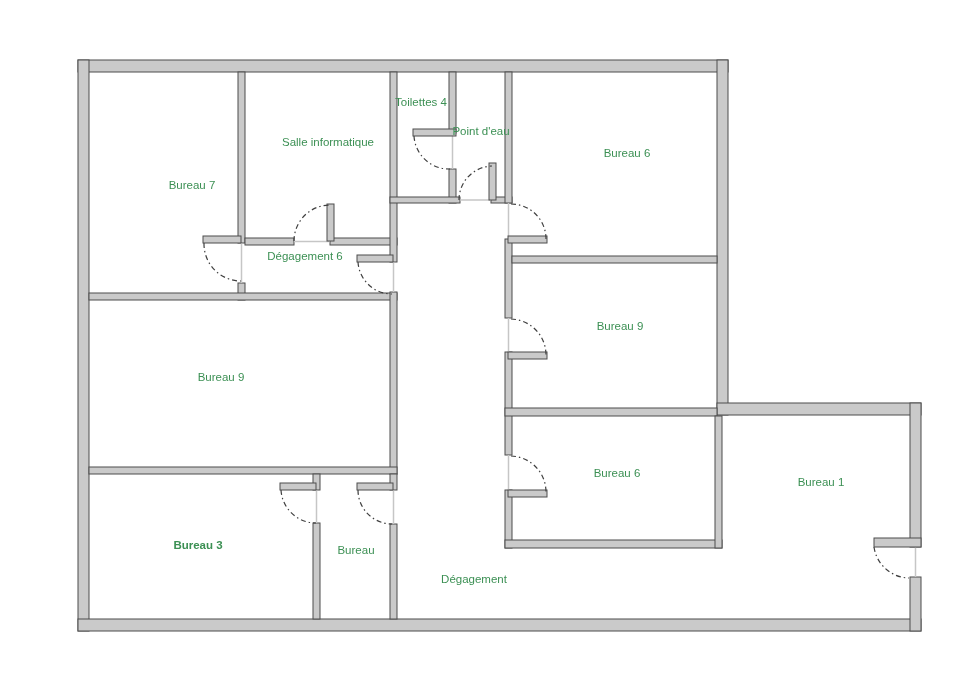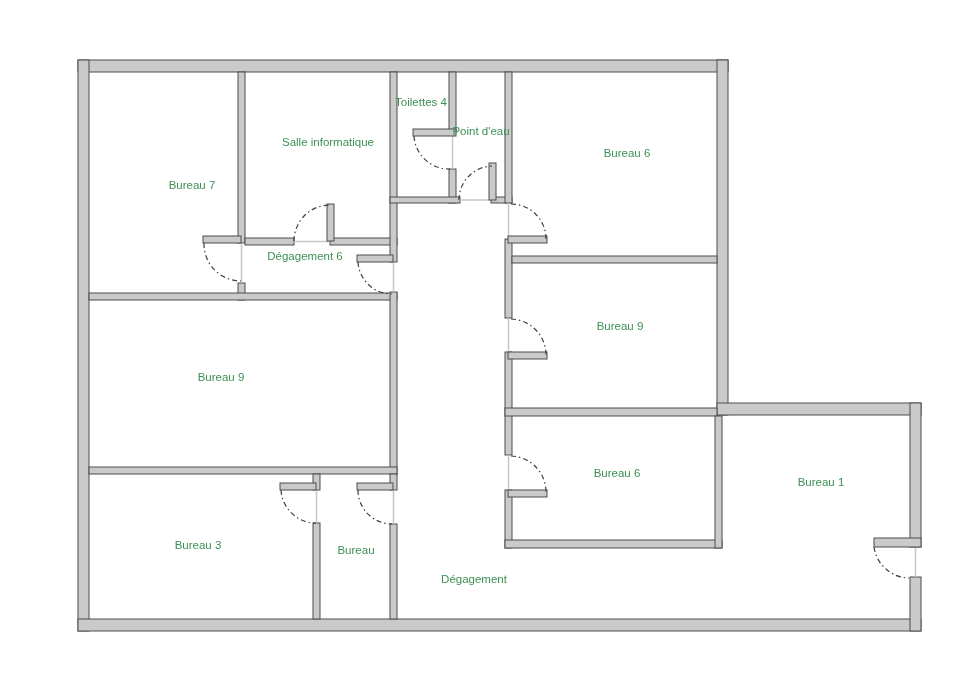--- a/index.html
+++ b/index.html
@@ -151,17 +151,17 @@
   <div class="room-label" style="left:162px; top:186px;margin-left:30px;">Bureau 7</div>
   <div class="room-label" style="left:321px; top:143px;margin-left:7px;">Salle informatique</div>
   <div class="room-label" style="left:421px; top:103px;">Toilettes 4</div>
   <div class="room-label" style="left:481px; top:132px;text-align:right;">Point d'eau</div>
   <div class="room-label" style="left:627px; top:154px;">Bureau 6</div>
   <div class="room-label" style="left:305px; top:257px;">Dégagement 6</div>
   <div class="room-label" style="left:620px; top:327px;">Bureau 9</div>
   <div class="room-label" style="left:221px; top:378px;">Bureau 9</div>
   <div class="room-label" style="left:617px; top:474px;">Bureau 6</div>
   <div class="room-label" style="left:821px; top:483px;">Bureau 1</div>
-  <div class="room-label" style="left:198px; top:546px;">Bureau 3</div>
+  <div class="room-label" style="left:198px; top:546px;font-weight:bold;">Bureau 3</div>
   <div class="room-label" style="left:356px; top:551px;">Bureau</div>
   <div class="room-label" style="left:474px; top:580px;">Dégagement</div>
 
 </div>
 
 </body></html>

